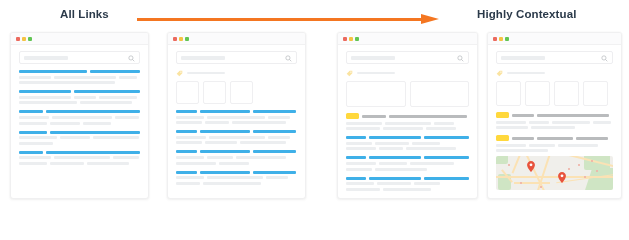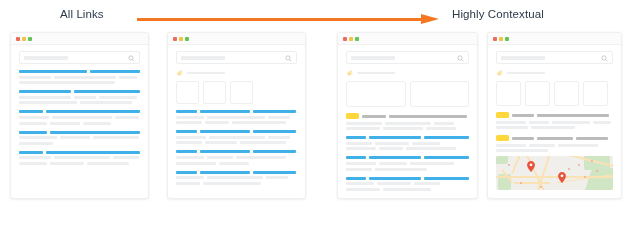--- a/index.html
+++ b/index.html
@@ -8,25 +8,25 @@
     background:#ffffff;
     font-family:"Liberation Sans", sans-serif;
     overflow:hidden;
   }
   .stage{position:relative;width:629px;height:202px;}
 
   
   .header{position:absolute;left:0;top:0;width:629px;height:32px;}
   .hdr-label{
     position:absolute;top:8px;
-    font-size:11.5px;font-weight:normal;color:#2b3a4a;
+    font-size:11.5px;font-weight:bold;color:#2b3a4a;
     letter-spacing:.1px;white-space:nowrap;
   }
   .hdr-left{left:60px;}
-  .hdr-right{left:452px;}
+  .hdr-right{left:477px;}
 
   .arrow-wrap{position:absolute;left:137px;top:14px;width:303px;height:12px;}
   .arrow-line{
     position:absolute;left:0;top:4px;width:288px;height:2.6px;
     background:#f47621;
   }
   .arrow-head{
     position:absolute;left:284px;top:0px;
     width:0;height:0;
     border-top:5.5px solid transparent;

